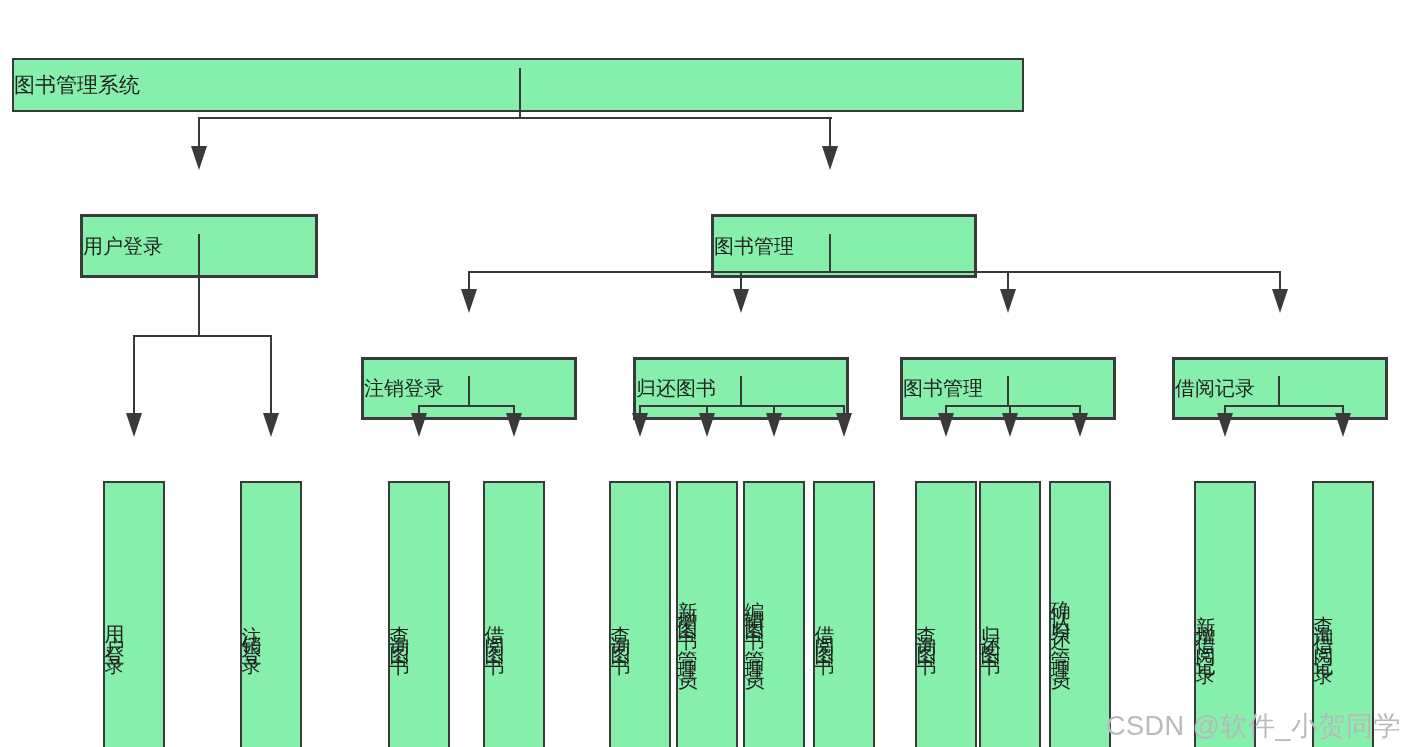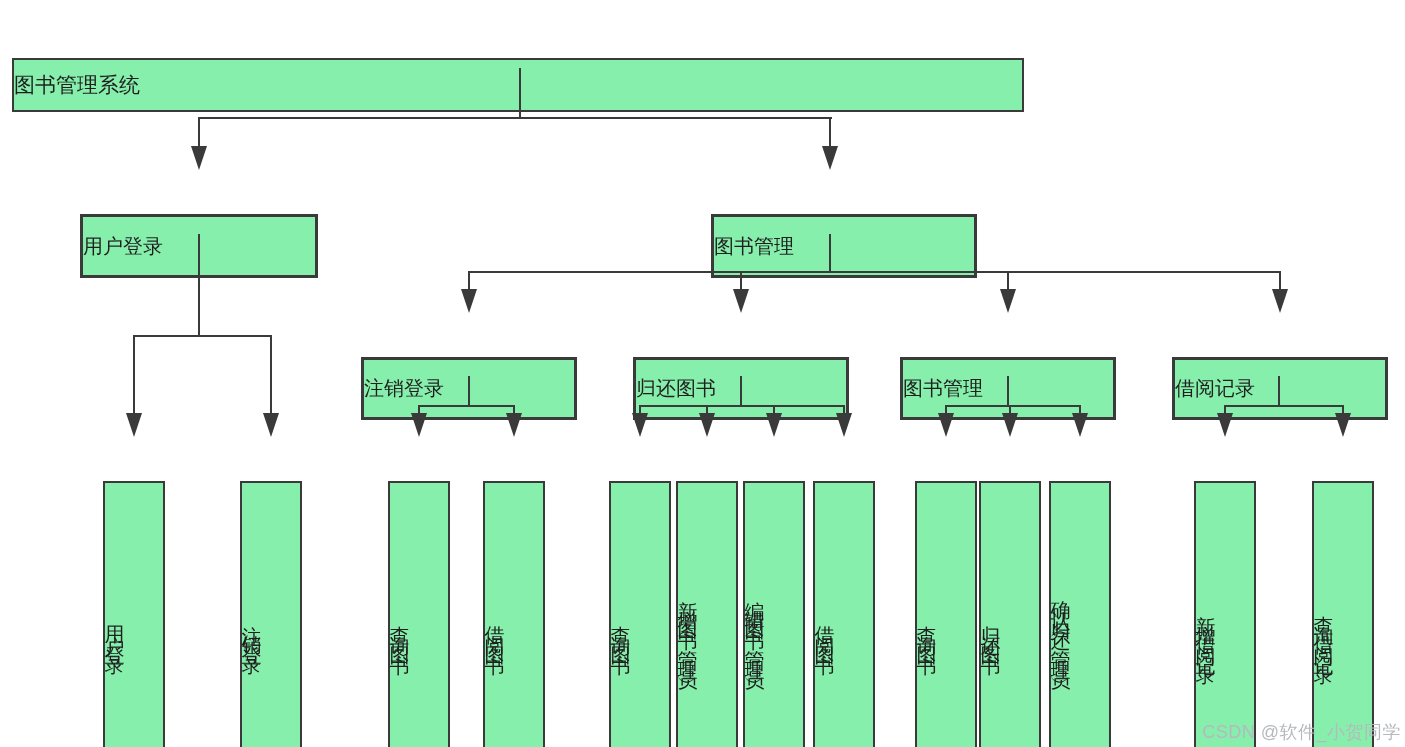--- a/index.html
+++ b/index.html
@@ -28,21 +28,21 @@
   }
   .hline{position:absolute;height:2px;background:var(--line);}
   .vline{position:absolute;width:2px;background:var(--line);}
   .arrow{
     position:absolute;width:0;height:0;
     border-left:8px solid transparent;border-right:8px solid transparent;
     border-top:24px solid var(--line);
   }
   .watermark{
     position:absolute;right:4px;bottom:3px;
-    color:var(--watermark);font-size:18px;letter-spacing:.5px;
+    color:var(--watermark);font-size:27px;letter-spacing:.5px;
     pointer-events:none;
   }
 </style>
 </head>
 <body>
 
 <div class="canvas">
 
   <div class="node root" style="left:12px;top:14px;width:1012px;height:54px">
     <span>图书管理系统</span>

